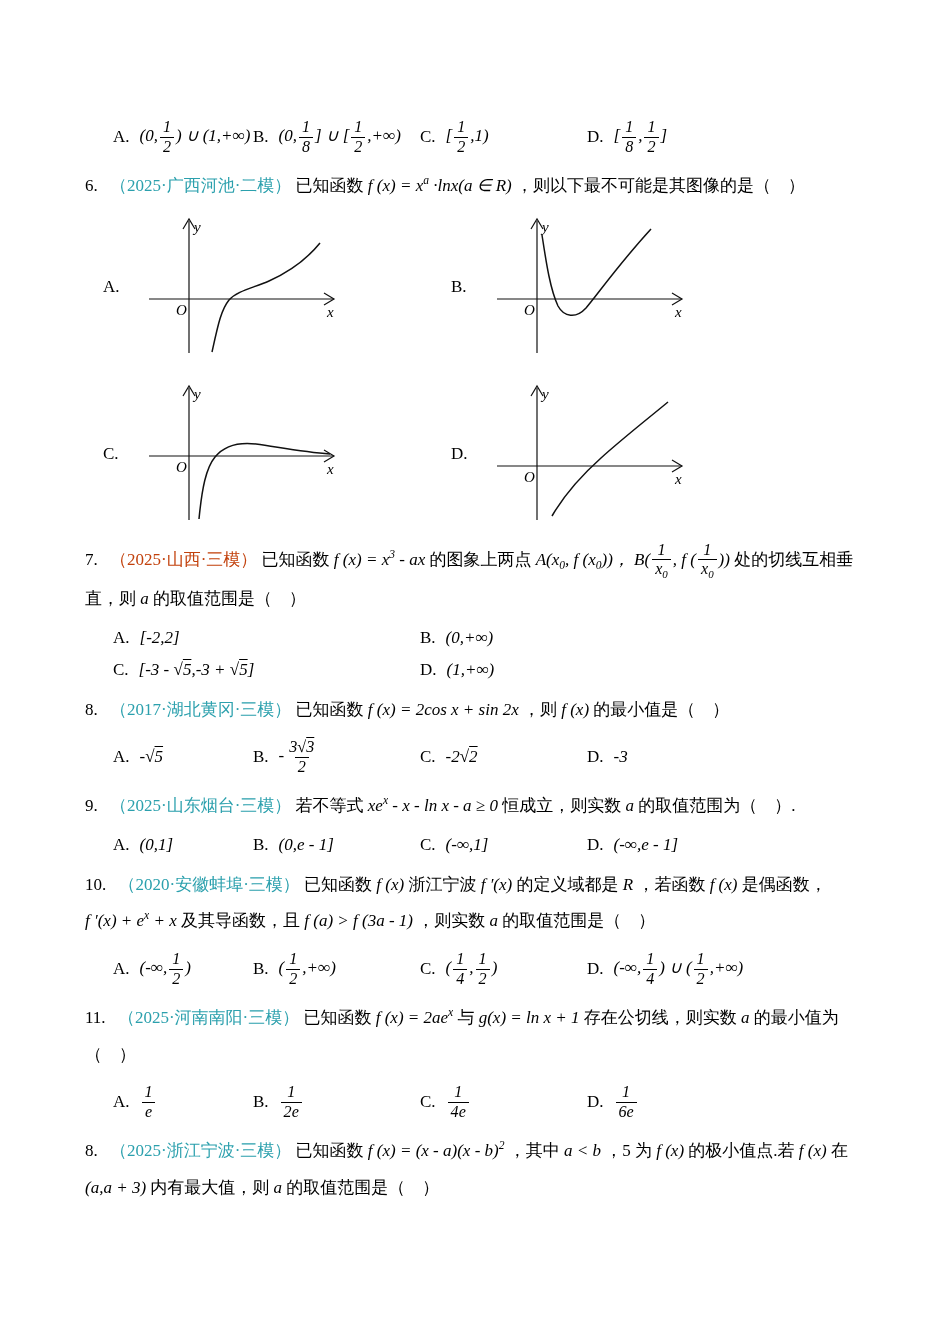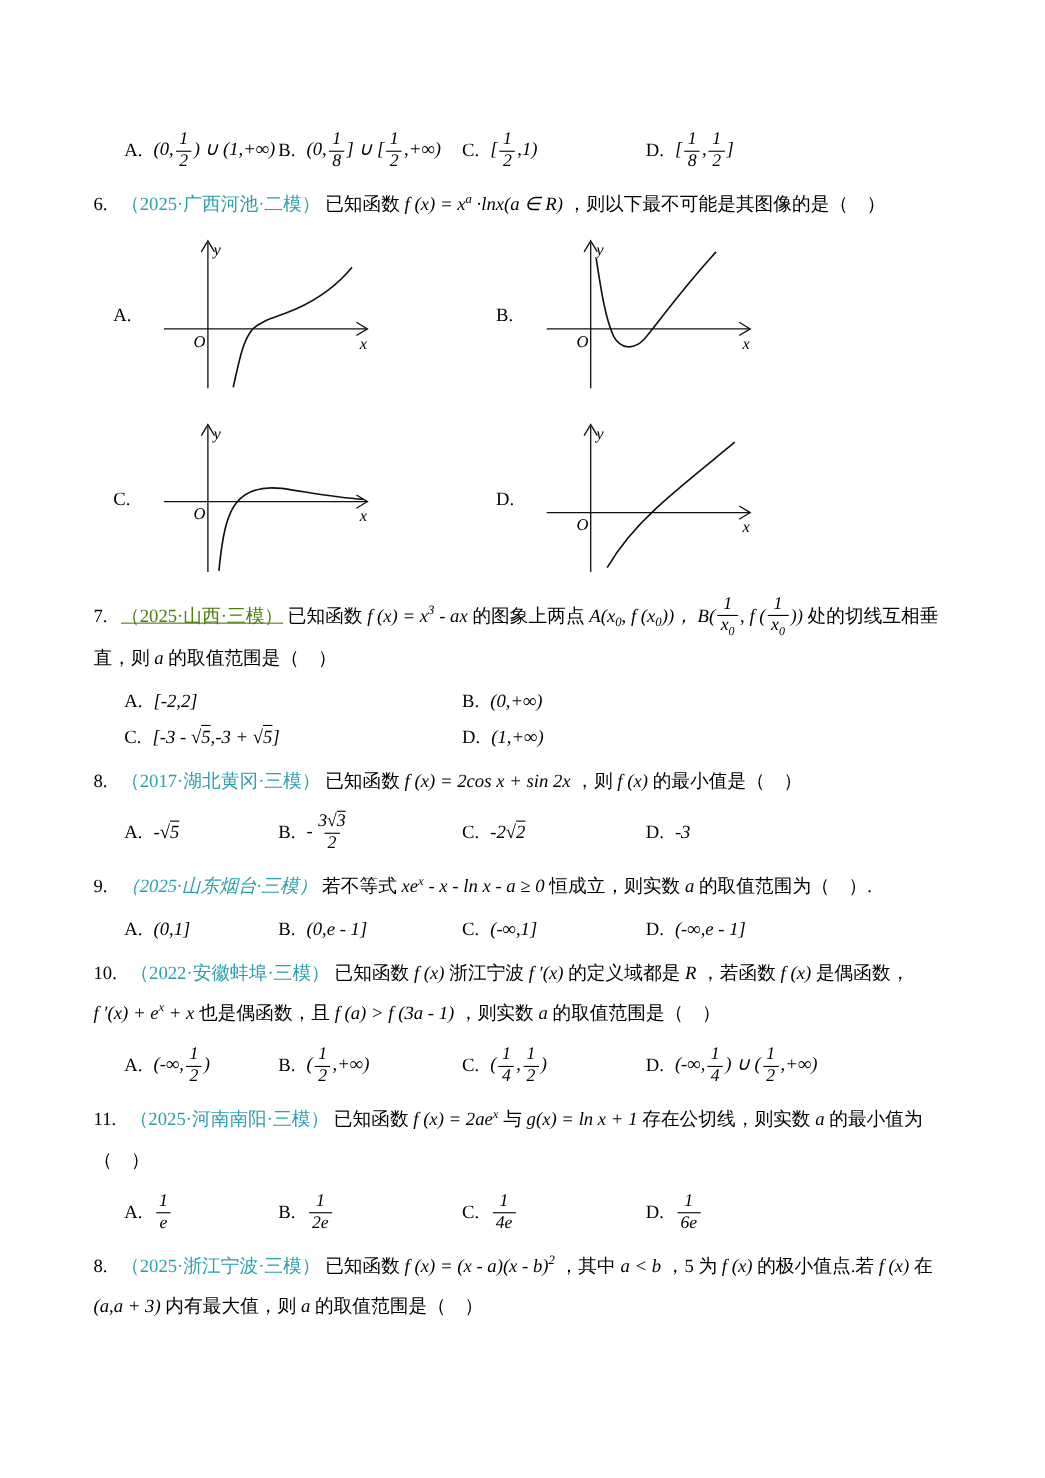--- a/index.html
+++ b/index.html
@@ -144,21 +144,21 @@
           <text x="39" y="100">O</text>
           <text x="190" y="102">x</text>
         </svg>
       </div>
     </div>
   </div>
 
   <div class="problem">
     <p class="stem">
       <span class="num">7.</span>
-      <span class="src" style="color: #4d7c0f; text-decoration: underline;">（2025·山西·三模）</span>
+      <span class="src" style="color: #c2410c;">（2025·山西·三模）</span>
       <span>已知函数</span>
       <span class="m">f (x) = x<sup>3</sup> - ax</span>
       <span>的图象上两点</span>
       <span class="m">A(x<sub>0</sub>, f (x<sub>0</sub>))，</span>
       <span class="m">B(<span class="frac">
             <span class="num-p">1</span>
             <span class="den-p">x<sub>0</sub></span>
           </span>, f (<span class="frac">
             <span class="num-p">1</span>
             <span class="den-p">x<sub>0</sub></span>
@@ -218,21 +218,21 @@
       <div class="opt">
         <span class="olabel">D.</span>
         <span class="m">-3</span>
       </div>
     </div>
   </div>
 
   <div class="problem">
     <p class="stem">
       <span class="num">9.</span>
-      <span class="src" style="color: rgb(43, 160, 173); font-style: italic;">（2025·山东烟台·三模）</span>
+      <span class="src" style="color: rgb(43, 160, 173);">（2025·山东烟台·三模）</span>
       <span>若不等式</span>
       <span class="m">xe<sup>x</sup> - x - ln x - a ≥ 0</span>
       <span>恒成立，则实数</span>
       <span class="m">a</span>
       <span>的取值范围为（　）.</span>
     </p>
     <div class="opts opts4">
       <div class="opt">
         <span class="olabel">A.</span>
         <span class="m">(0,1]</span>
@@ -248,32 +248,32 @@
       <div class="opt">
         <span class="olabel">D.</span>
         <span class="m">(-∞,e - 1]</span>
       </div>
     </div>
   </div>
 
   <div class="problem">
     <p class="stem">
       <span class="num">10.</span>
-      <span class="src" style="color: rgb(43, 160, 173);">（2022·安徽蚌埠·三模）</span>
+      <span class="src" style="color: rgb(43, 160, 173);">（2020·安徽蚌埠·三模）</span>
       <span>已知函数</span>
       <span class="m">f (x)</span>
       <span>浙江宁波</span>
       <span class="m">f ′(x)</span>
       <span>的定义域都是</span>
       <span class="m">R</span>
       <span>，若函数</span>
       <span class="m">f (x)</span>
       <span>是偶函数，</span>
       <span class="m">f ′(x) + e<sup>x</sup> + x</span>
-      <span>也是偶函数，且</span>
+      <span>及其导函数，且</span>
       <span class="m">f (a) &gt; f (3a - 1)</span>
       <span>，则实数</span>
       <span class="m">a</span>
       <span>的取值范围是（　）</span>
     </p>
     <div class="opts opts4">
       <div class="opt">
         <span class="olabel">A.</span>
         <span class="m">(-∞,<span class="frac">
               <span class="num-p">1</span>

